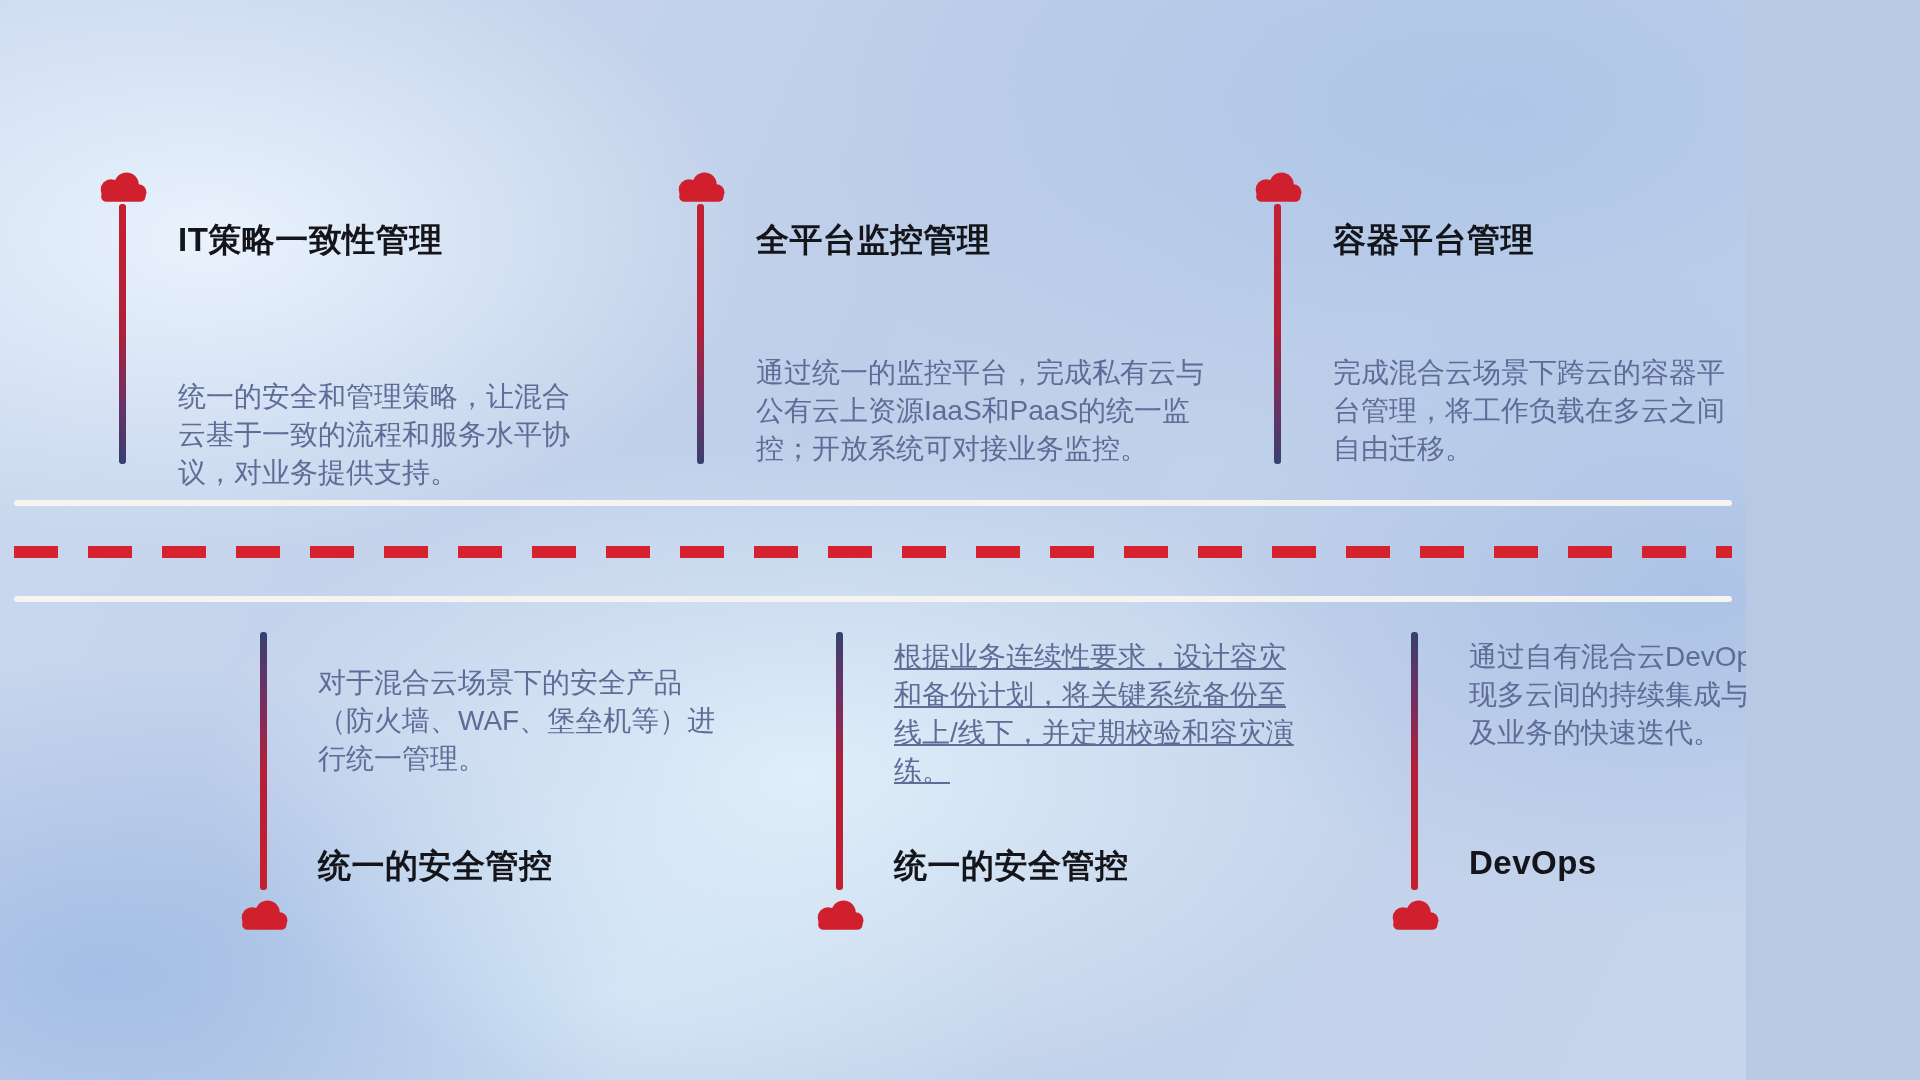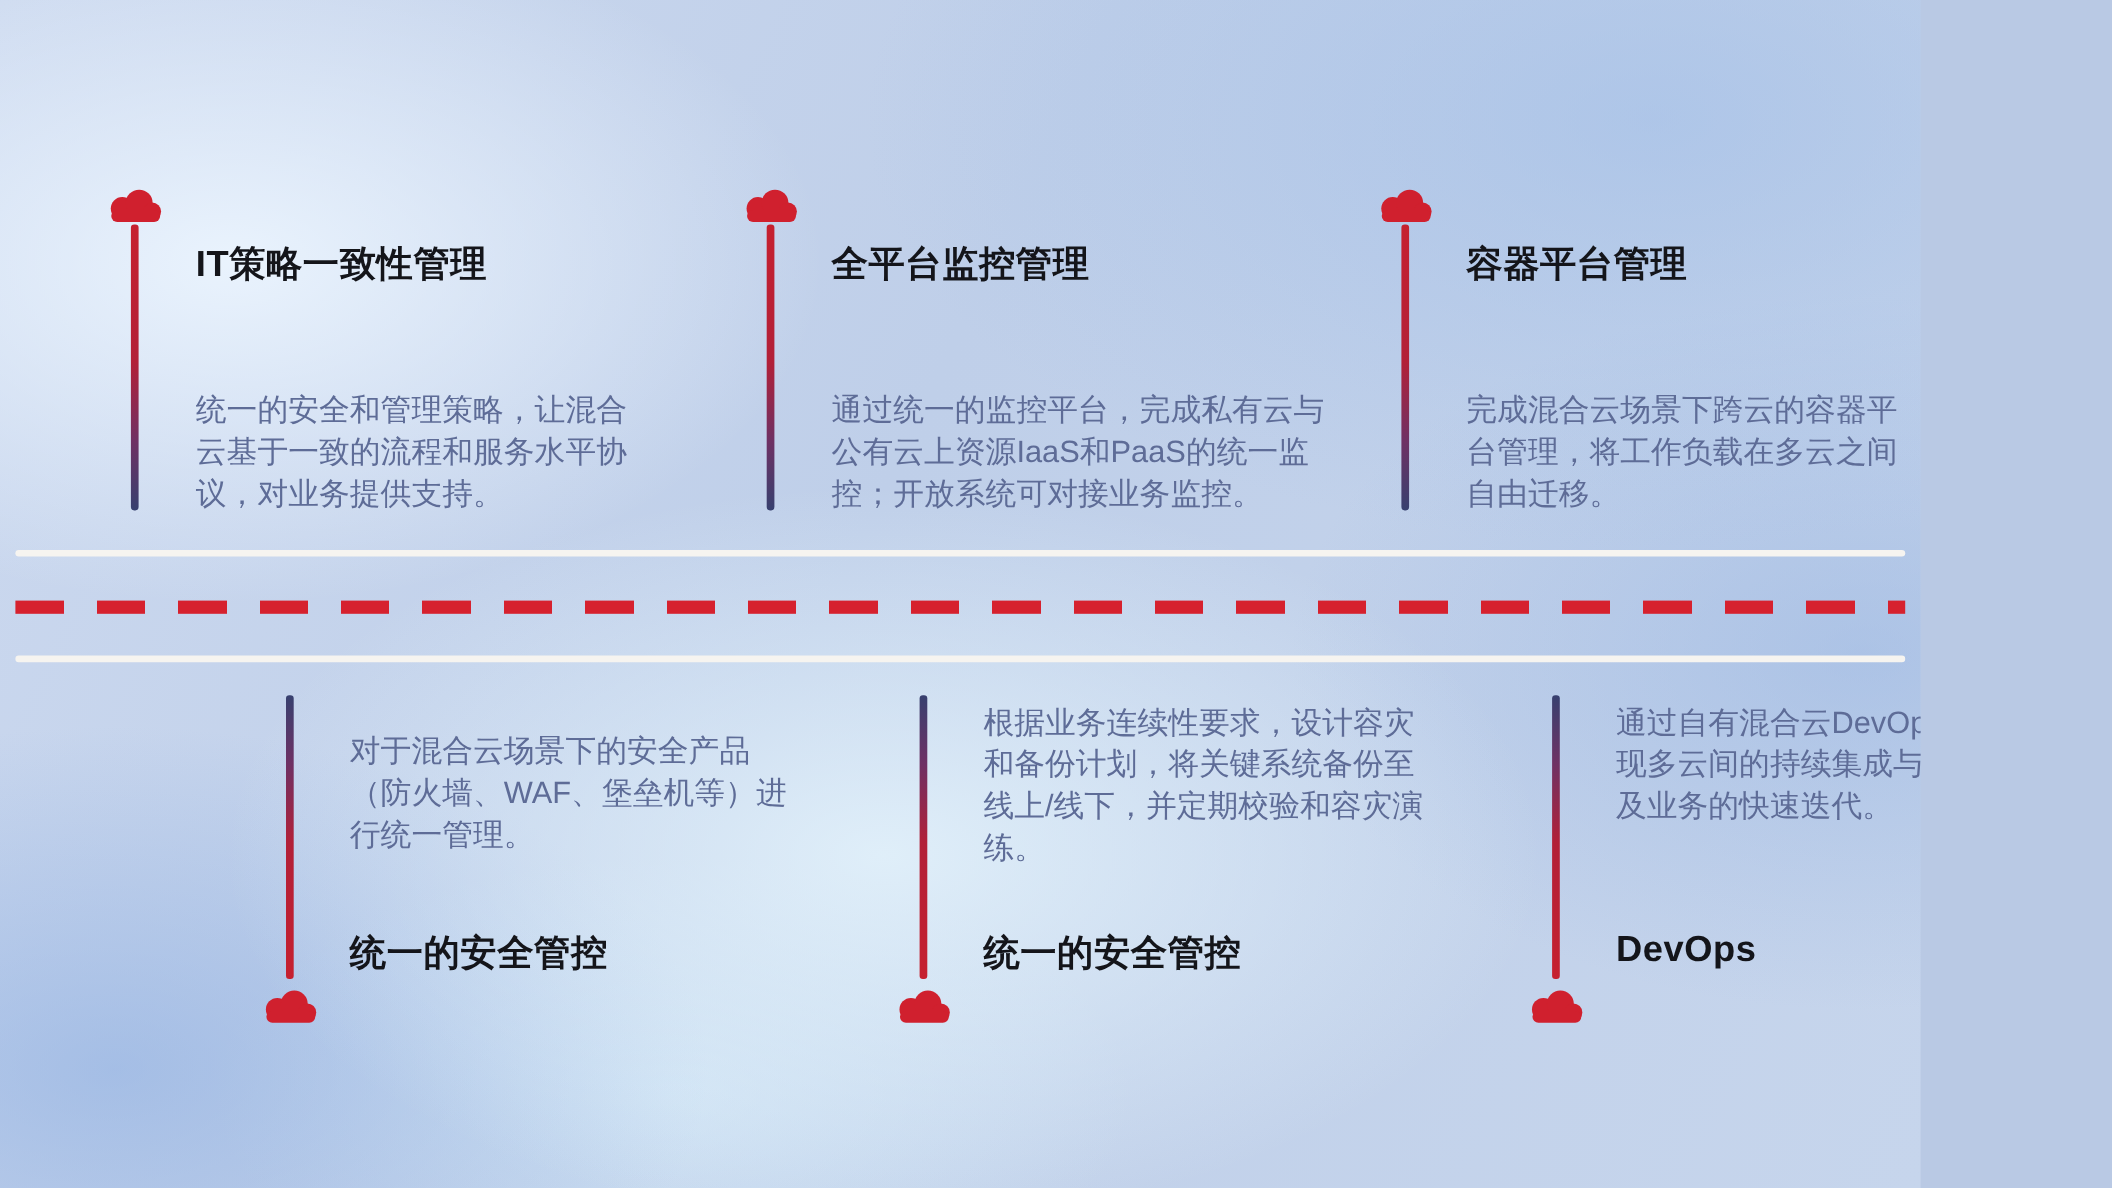--- a/index.html
+++ b/index.html
@@ -86,25 +86,25 @@
   .top-item .vline { left: -3px;  top: 38px; height: 260px; }
   .top-item .title { left: 56px;  top: 52px; }
   .top-item .desc  { left: 56px;  top: 188px; }
 
   
   .bottom-item .vline { left: -3px;  top: 0; height: 258px; }
   .bottom-item .cloud { left: -29px; top: 262px; }
   .bottom-item .title { left: 55px;  top: 212px; }
   .bottom-item .desc  { left: 55px;  top: 6px; }
 
-  .i1 .desc { width: 412px; }
+  .i1 .desc { width: 412px; margin-top: 24px; }
   .i2 .desc { width: 448px; }
   .i3 .desc { width: 418px; }
   .i4 .desc { width: 408px; margin-top: 26px; }
-  .i5 .desc { width: 412px; }
+  .i5 .desc { width: 412px; text-decoration: underline; }
   .i6 .desc { width: 428px; }
 </style>
 </head>
 <body>
 
 <div class="stage">
 
   <div class="road-line top"></div>
   <div class="road-dash"></div>
   <div class="road-line bottom"></div>

